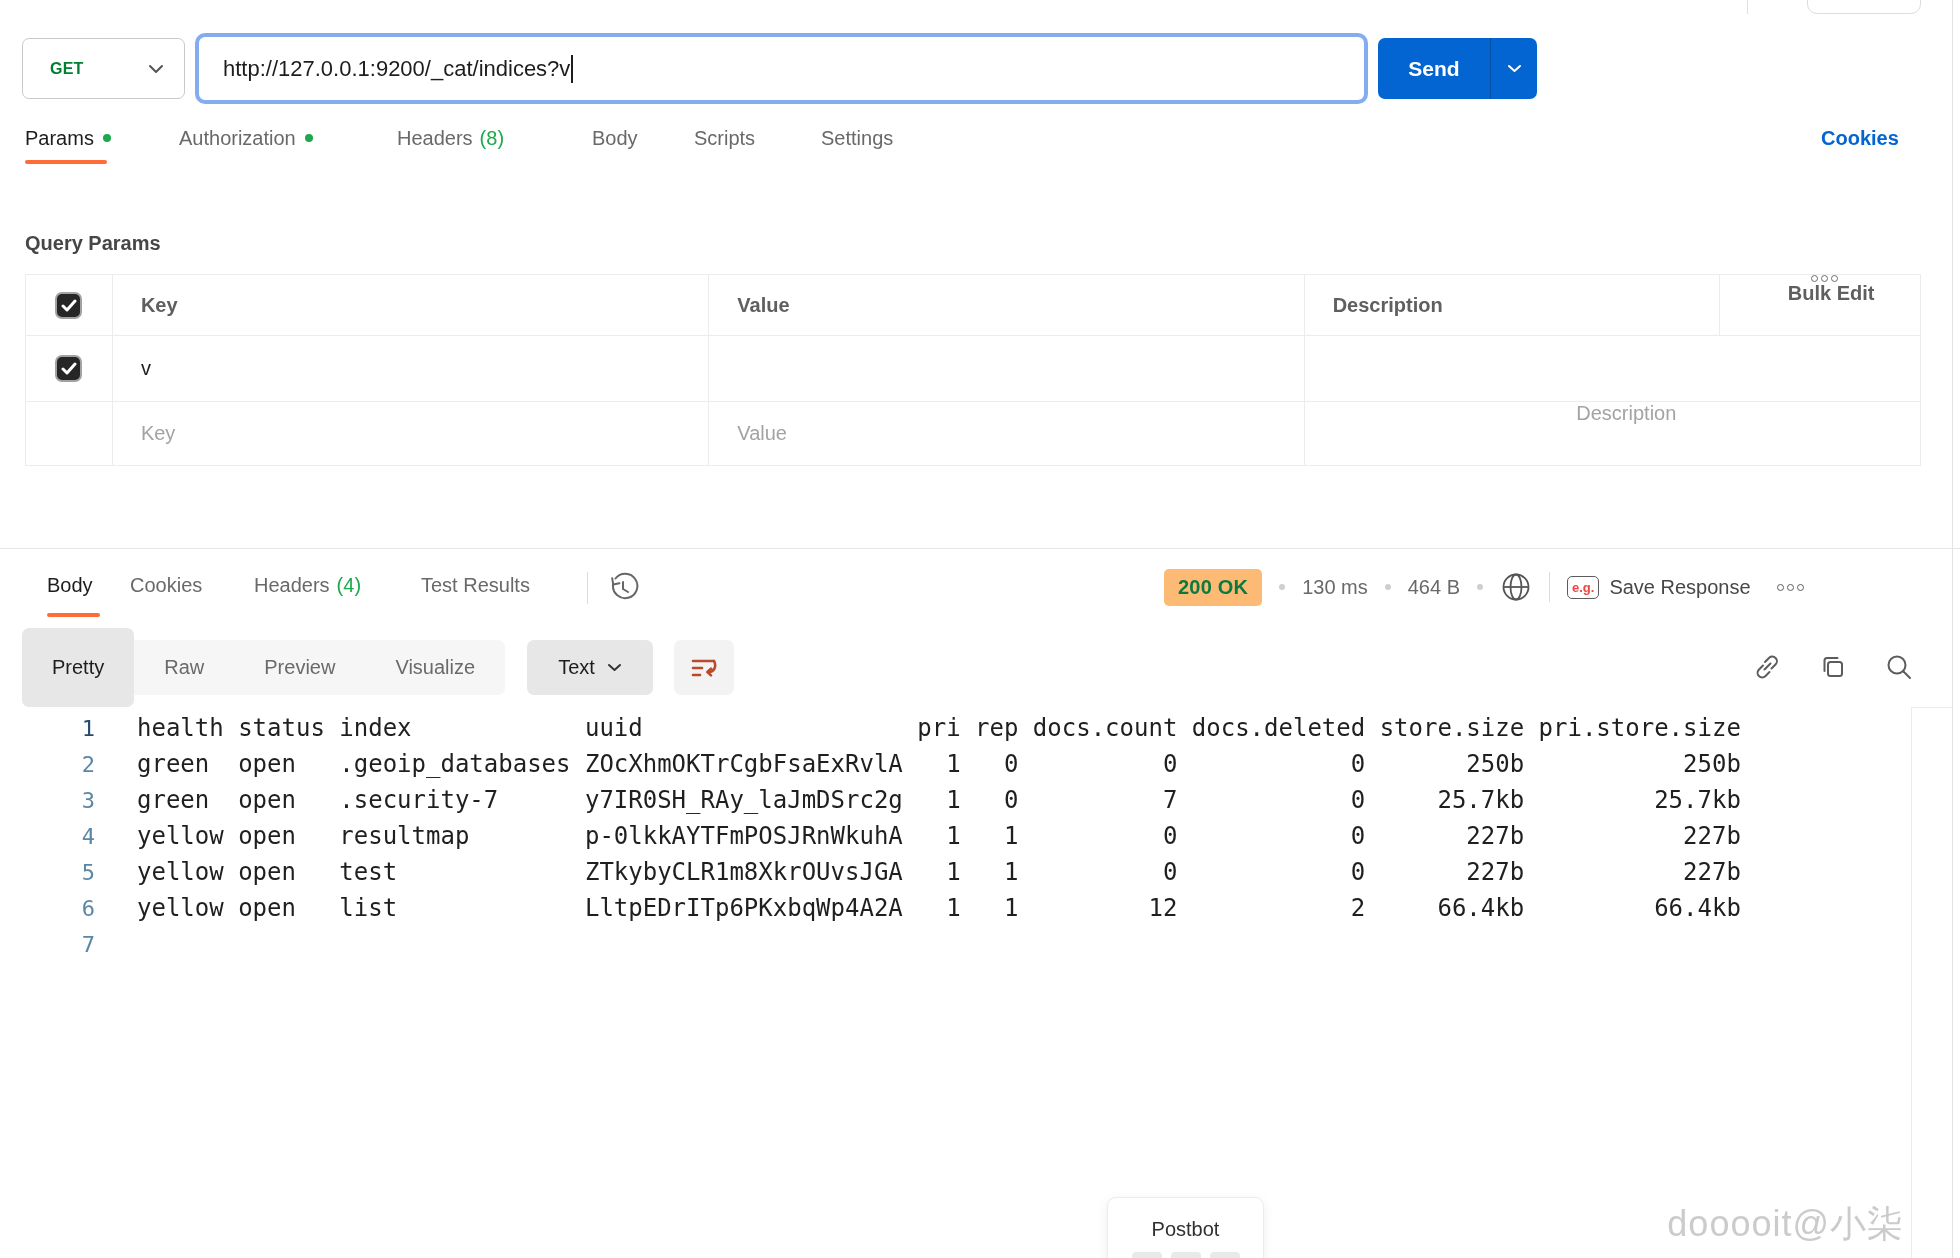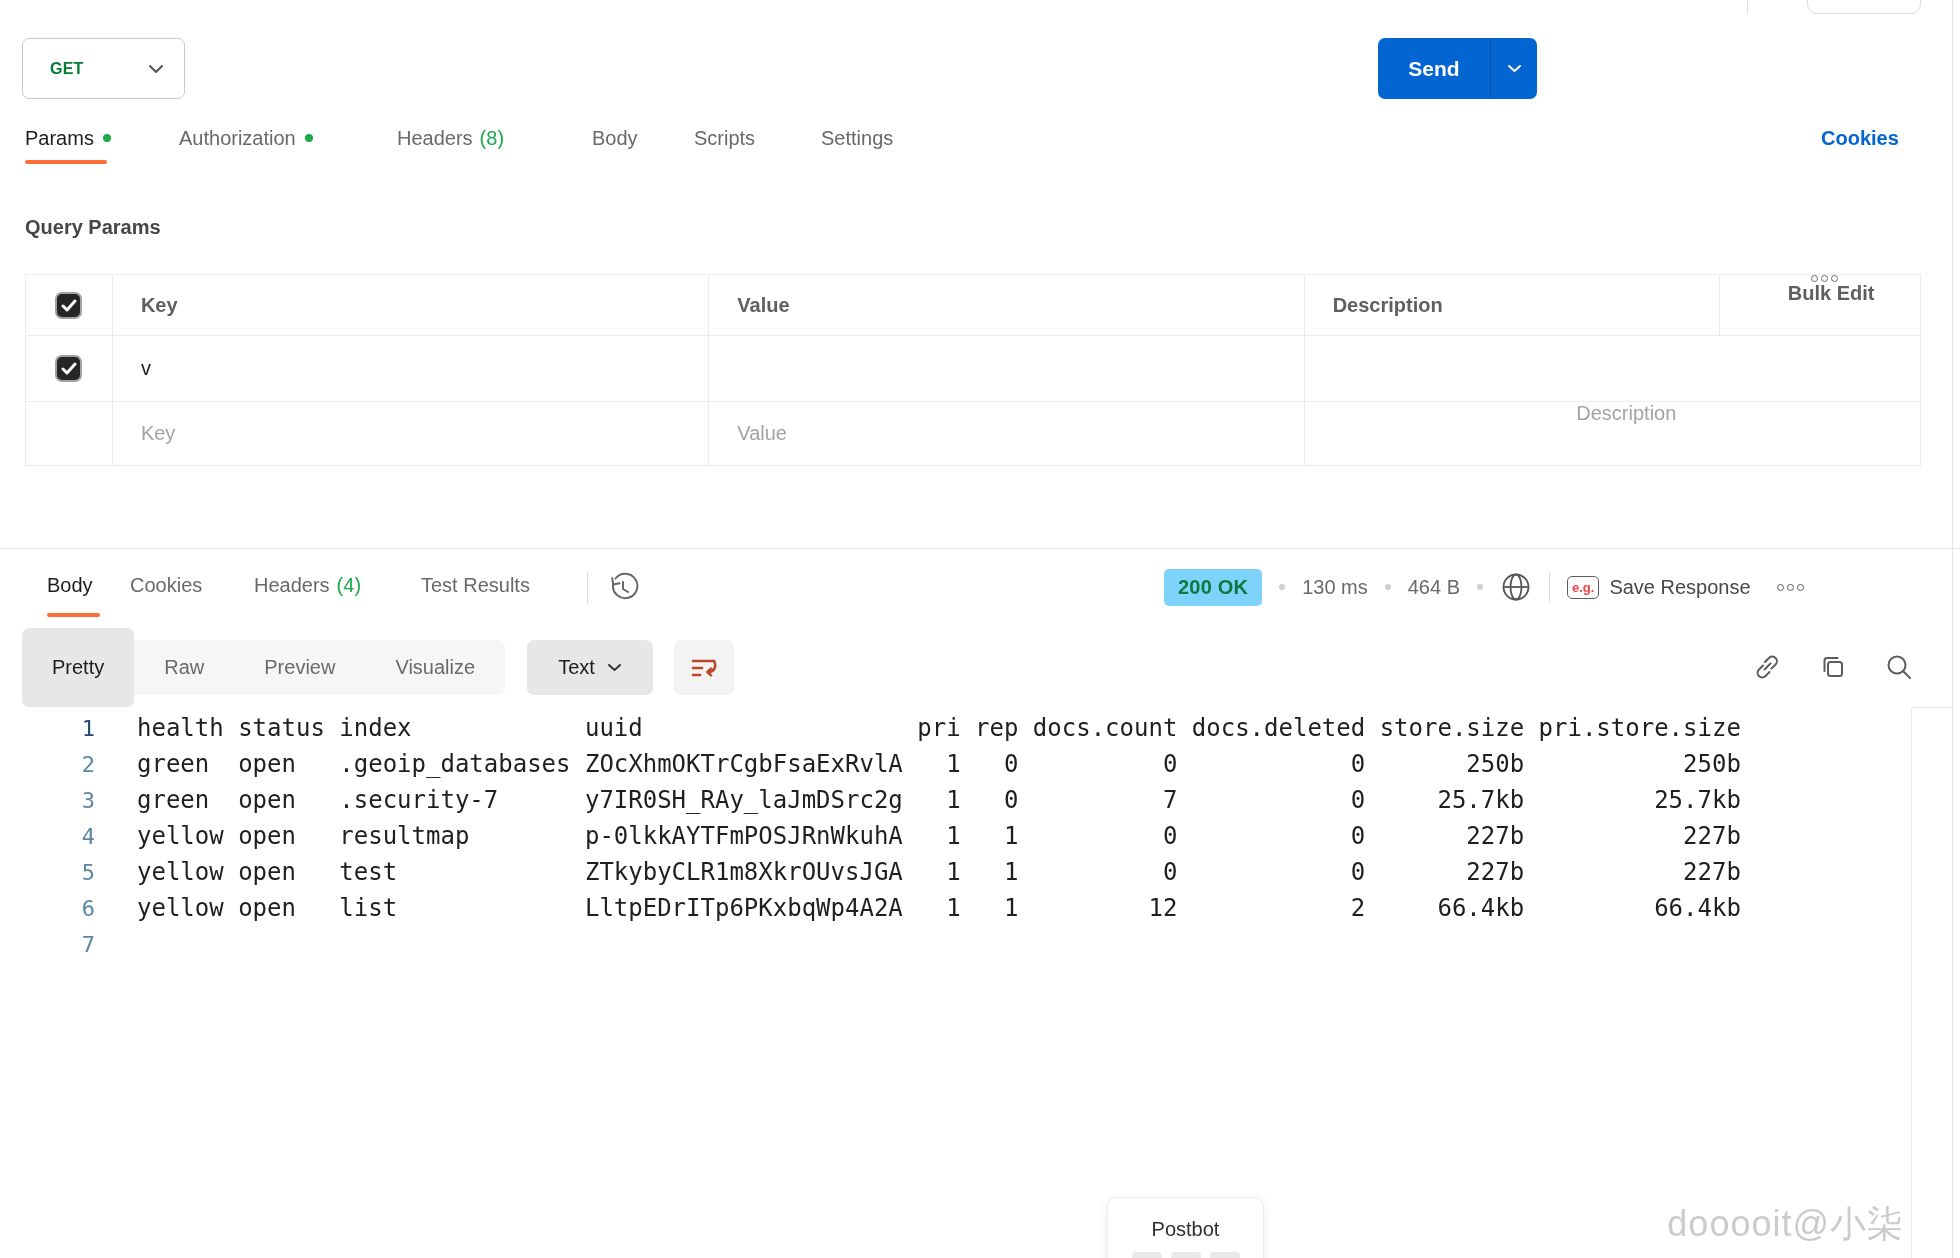--- a/index.html
+++ b/index.html
@@ -30,21 +30,21 @@
   
   .req-tab{position:absolute;top:127px;font-size:20px;color:#696969;cursor:pointer;white-space:nowrap;}
   .req-tab.active{color:#1d1d1d;font-weight:500;}
   .dot{display:inline-block;width:8px;height:8px;border-radius:50%;background:#1ba94c;
        margin-left:9px;vertical-align:3px;}
   .count{color:#1ba94c;margin-left:7px;}
   .req-underline{position:absolute;left:25px;top:160px;width:82px;height:4px;background:#ff6c37;border-radius:2px;}
   .cookies-link{position:absolute;left:1821px;top:127px;font-size:20px;font-weight:600;color:#0265d2;cursor:pointer;}
 
   
-  .qp-title{position:absolute;left:25px;top:216px;font-size:20px;font-weight:700;color:#464646;}
+  .qp-title{position:absolute;left:25px;top:232px;font-size:20px;font-weight:700;color:#464646;}
   .qp-table{position:absolute;left:25px;top:274px;width:1896px;box-sizing:border-box;
             border:1px solid #ececec;border-bottom:none;font-size:20px;}
   .qp-row{display:flex;border-bottom:1px solid #ececec;align-items:stretch;box-sizing:border-box;}
   .qp-cell{display:flex;align-items:center;box-sizing:border-box;border-right:1px solid #ececec;padding-left:28px;}
   .qp-cell:last-child{border-right:none;flex-direction:column;}
   .qp-check-cell{width:87px;justify-content:center;padding-left:0;}
   .qp-key{width:597px;}
   .qp-val{width:596px;}
   .qp-desc-h{width:416px;}
   .qp-desc{width:616px;}
@@ -60,21 +60,21 @@
   
   .resp-divider{position:absolute;left:0;top:548px;width:1960px;height:1px;background:#e6e6e6;}
   .resp-tab{position:absolute;top:574px;font-size:20px;color:#696969;cursor:pointer;white-space:nowrap;}
   .resp-tab.active{color:#1d1d1d;font-weight:500;}
   .resp-underline{position:absolute;left:47px;top:613px;width:53px;height:4px;background:#ff6c37;border-radius:2px;}
   .resp-sep{position:absolute;left:587px;top:572px;width:1px;height:32px;background:#dcdcdc;}
   .history-btn{position:absolute;left:607px;top:572px;cursor:pointer;}
 
   .meta{position:absolute;left:1164px;top:565px;height:44px;display:flex;align-items:center;
         font-size:20px;color:#696969;}
-  .status-pill{background:#7dd3fc;color:#0c7a3e;font-weight:600;border-radius:5px;
+  .status-pill{background:#fdba74;color:#0c7a3e;font-weight:600;border-radius:5px;
                padding:7px 14px;letter-spacing:.2px;}
   .meta-dot{width:6px;height:6px;border-radius:50%;background:#cfcfcf;margin:0 17px;}
   .meta-vsep{width:1px;height:30px;background:#dcdcdc;margin:0 17px;}
   .eg-badge{border:1.8px solid #5c5c5c;border-radius:5px;color:#ef4444;font-size:13px;font-weight:600;
             padding:3px 4px;margin-right:10px;}
   .save-label{color:#474747;cursor:pointer;}
   .meta-ooo{display:inline-flex;gap:3px;margin-left:26px;cursor:pointer;}
   .meta-ooo i{width:7px;height:7px;border:1.8px solid #5c5c5c;border-radius:50%;box-sizing:border-box;}
 
   
@@ -118,20 +118,24 @@
   <div class="artifact-btn"></div>
   <div class="right-rail"></div>
 
   <div class="method-select">
     <span class="method-label">GET</span>
     <svg width="16" height="10" viewBox="0 0 16 10">
       <polyline points="2,2 8,8 14,2" fill="none" stroke="#555" stroke-width="2" stroke-linecap="round" stroke-linejoin="round"></polyline>
     </svg>
   </div>
 
+  <div class="url-field">
+    <span>http://127.0.0.1:9200/_cat/indices?v</span>
+      <span class="caret"></span>
+  </div>
 
   <div class="send-btn">
     <span class="send-label">Send</span>
     <span class="send-divider"></span>
     <span class="send-caret">
       <svg width="15" height="9" viewBox="0 0 15 9">
         <polyline points="2,2 7.5,7 13,2" fill="none" stroke="#fff" stroke-width="2" stroke-linecap="round" stroke-linejoin="round"></polyline>
       </svg>
     </span>
   </div>

